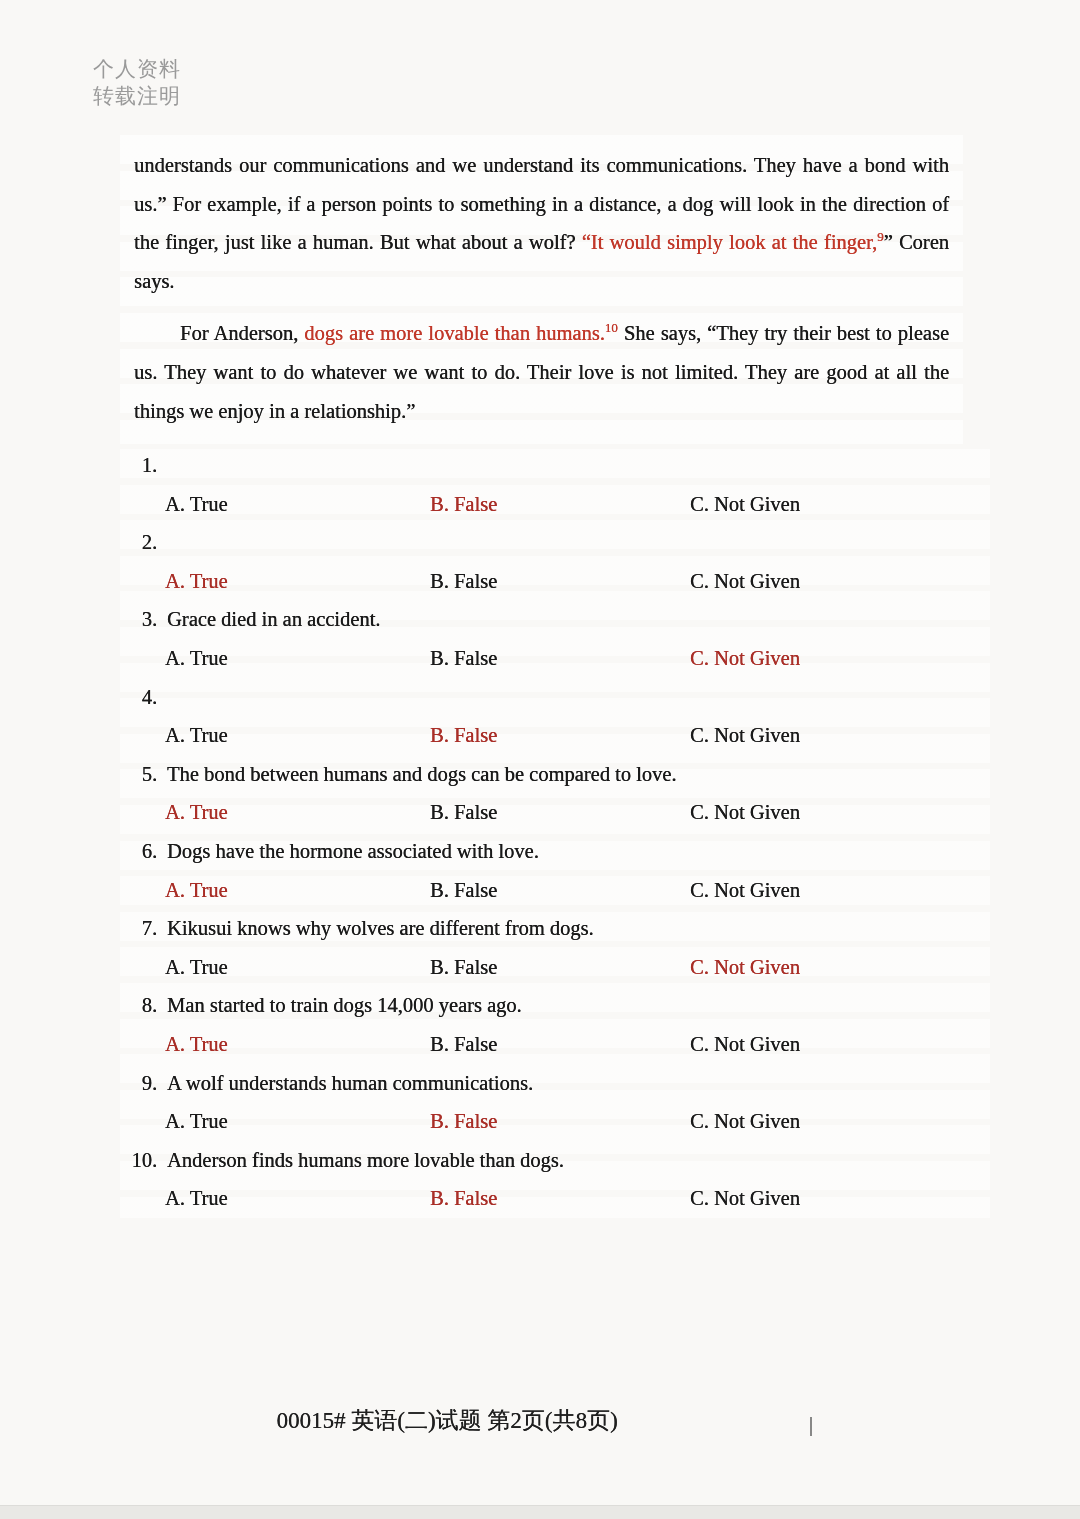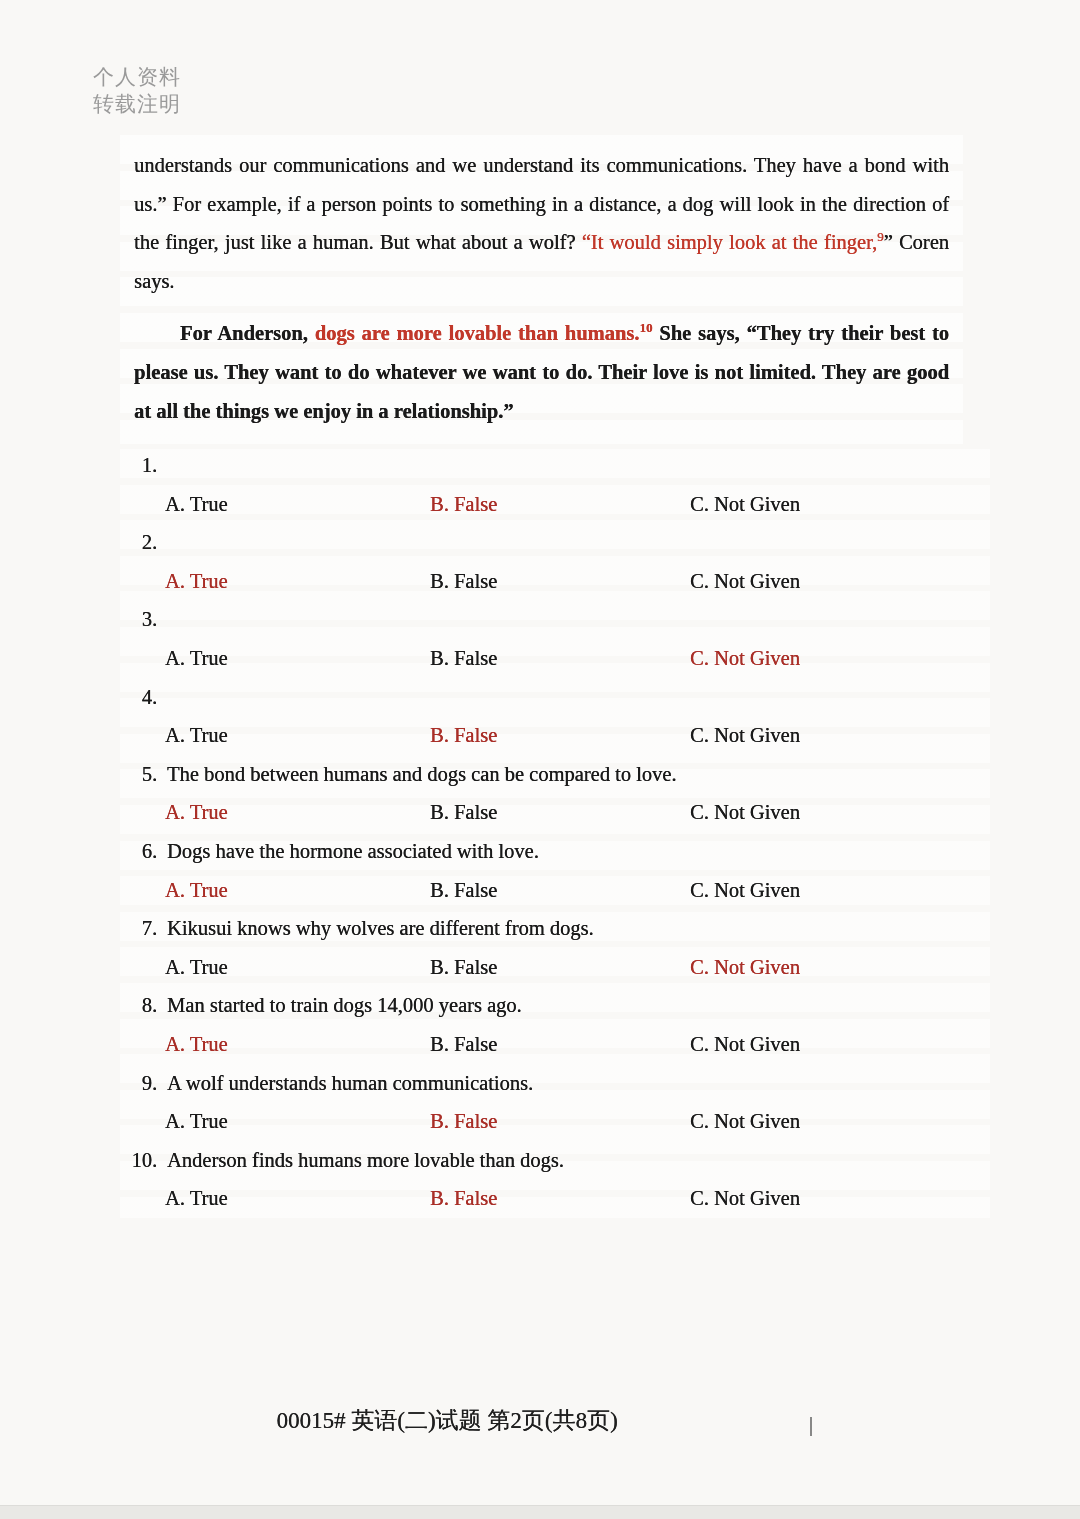--- a/index.html
+++ b/index.html
@@ -14,36 +14,36 @@
   .page{
     position:absolute;inset:0;
     background:#f9f8f6;
   }
   
   .bottom-strip{
     position:absolute;left:0;right:0;bottom:0;height:13px;
     background:#e9e8e5;border-top:1px solid #dddcd9;
   }
   .watermark{
-    position:absolute;left:93px;top:64px;
+    position:absolute;left:93px;top:56px;
     font-size:21px;line-height:27px;color:#9a9a9a;
     letter-spacing:1px;
   }
   .passage{
     position:absolute;left:120px;top:132px;width:843px;
     font-size:20.5px;line-height:38.6px;
     text-align:justify;
     text-shadow:0.3px 0 0 currentColor;
     background:repeating-linear-gradient(
       to bottom,
       rgba(255,255,255,0.7) 3px 32px,
       rgba(255,255,255,0) 32px 38.6px);
   }
   .passage p{margin:14px;}
-  .passage p.indent{text-indent:46px;font-weight:bold;}
+  .passage p.indent{text-indent:46px;}
   .red-passage{color:#c1382a;}
   .red{color:#a92e27;}
   sup.fnote{font-size:13px;line-height:0;vertical-align:super;}
   .questions{
     position:absolute;left:120px;top:446px;width:870px;
     font-size:20.5px;line-height:38.6px;
     text-shadow:0.3px 0 0 currentColor;
     background:repeating-linear-gradient(
       to bottom,
       rgba(255,255,255,0.6) 3px 32px,
@@ -100,20 +100,21 @@
       <div class="q-opts-row">
         <span class="opt-a red">A. True</span>
         <span class="opt-b">B. False</span>
         <span class="opt-c">C. Not Given</span>
       </div>
     </div>
 
     <div class="question">
       <div class="q-stem-row">
         <span class="q-num">3.</span>
+        <span class="q-stem">Grace died in an accident.</span>
       </div>
       <div class="q-opts-row">
         <span class="opt-a">A. True</span>
         <span class="opt-b">B. False</span>
         <span class="opt-c red">C. Not Given</span>
       </div>
     </div>
 
     <div class="question">
       <div class="q-stem-row">

